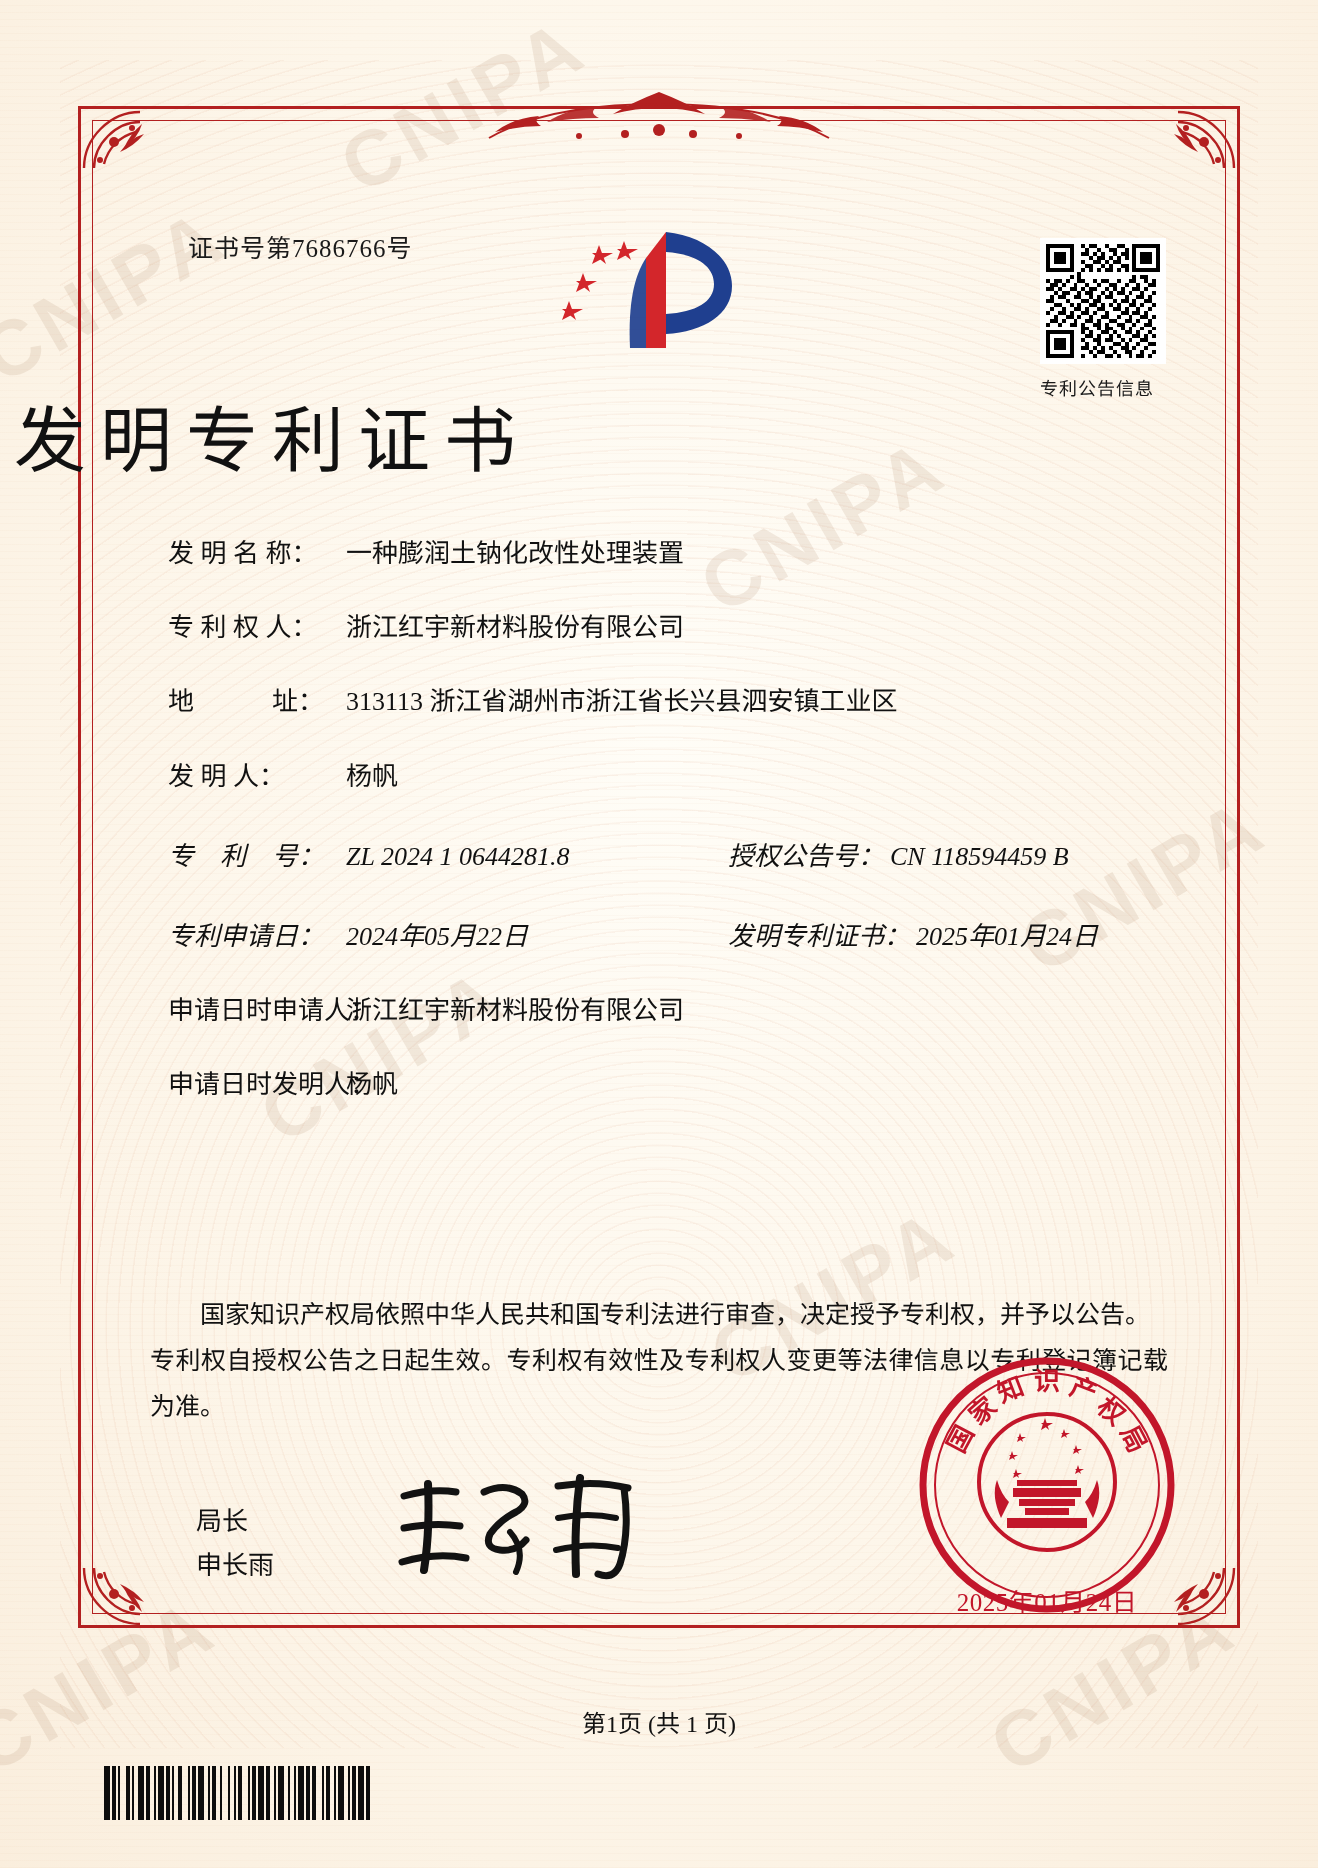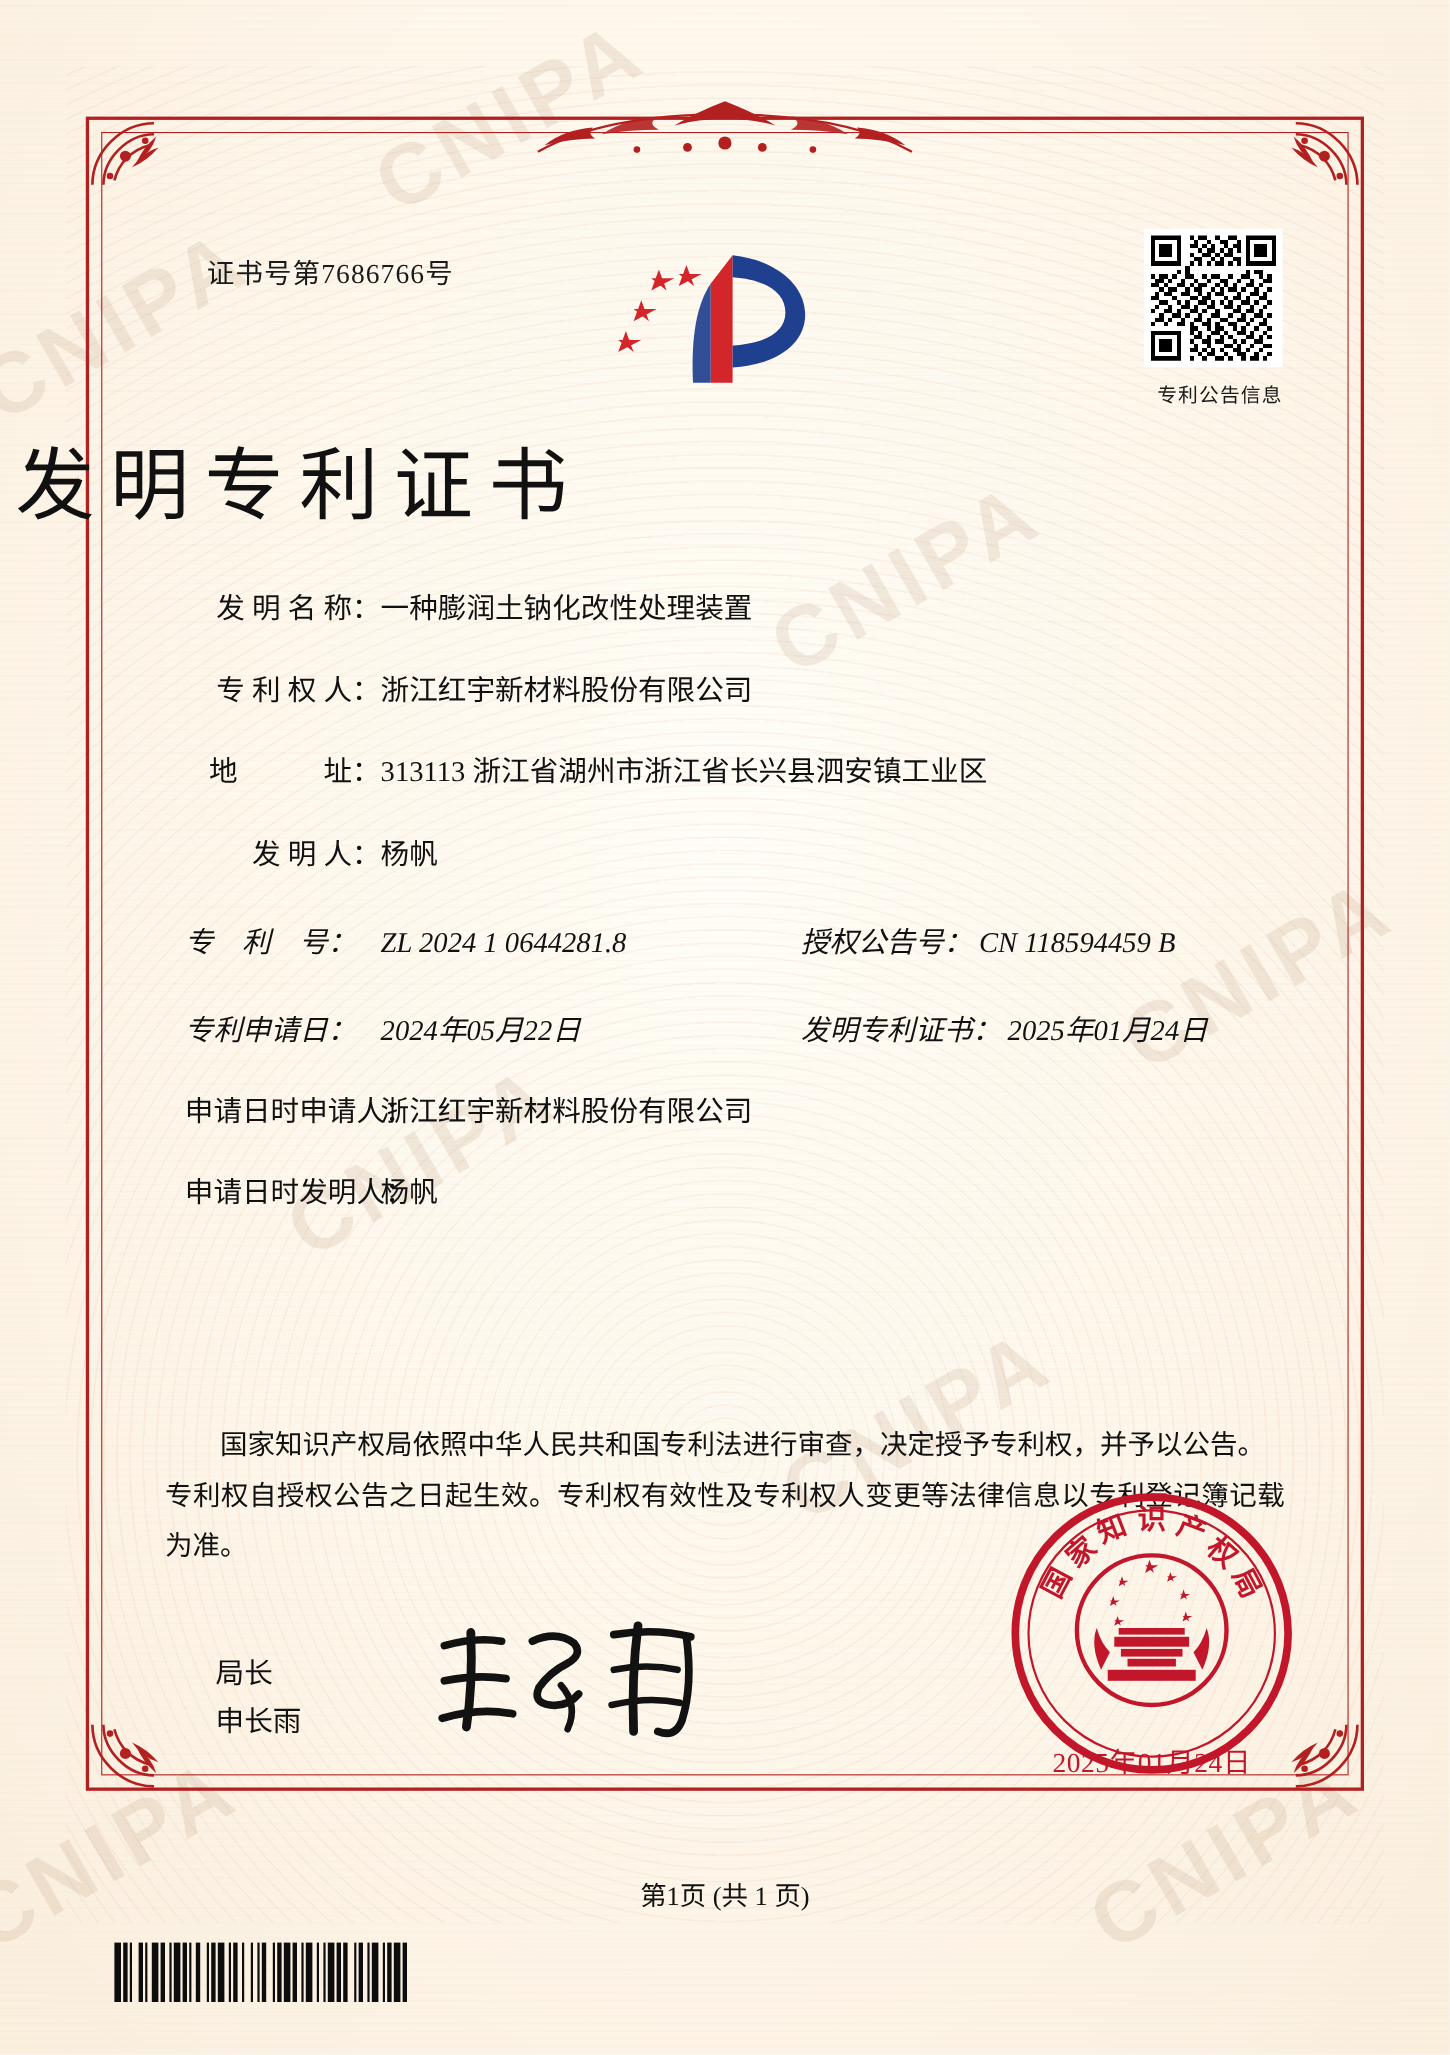--- a/index.html
+++ b/index.html
@@ -95,22 +95,22 @@
   .cert-no {
     position: absolute;
     left: 168px; top: 228px;
     font-size: 25px;
     color: #1a1a1a;
     letter-spacing: 1px;
     margin-left: 20px;
   }
   .qr-wrap {
     position: absolute;
-    right: 152px; top: 208px;
-    text-align: right;
+    right: 152px; top: 238px;
+    text-align: left;
   }
   .qr {
     width: 126px; height: 126px;
     background: #ffffff;
     padding: 6px;
     box-sizing: border-box;
   }
   .qr-caption {
     margin-top: 10px;
     font-size: 18px;
@@ -154,21 +154,20 @@
     margin-bottom: 43px;
     font-size: 26px;
     color: #111;
     line-height: 1.2;
   }
   .field-label {
     width: 178px;
     flex: none;
     letter-spacing: 0px;
     white-space: nowrap;
-    text-align: right;
   }
   .field-value {
     flex: 1;
   }
   .two-col .col {
     display: flex;
     align-items: baseline;
   }
   .two-col {
     display: flex;

